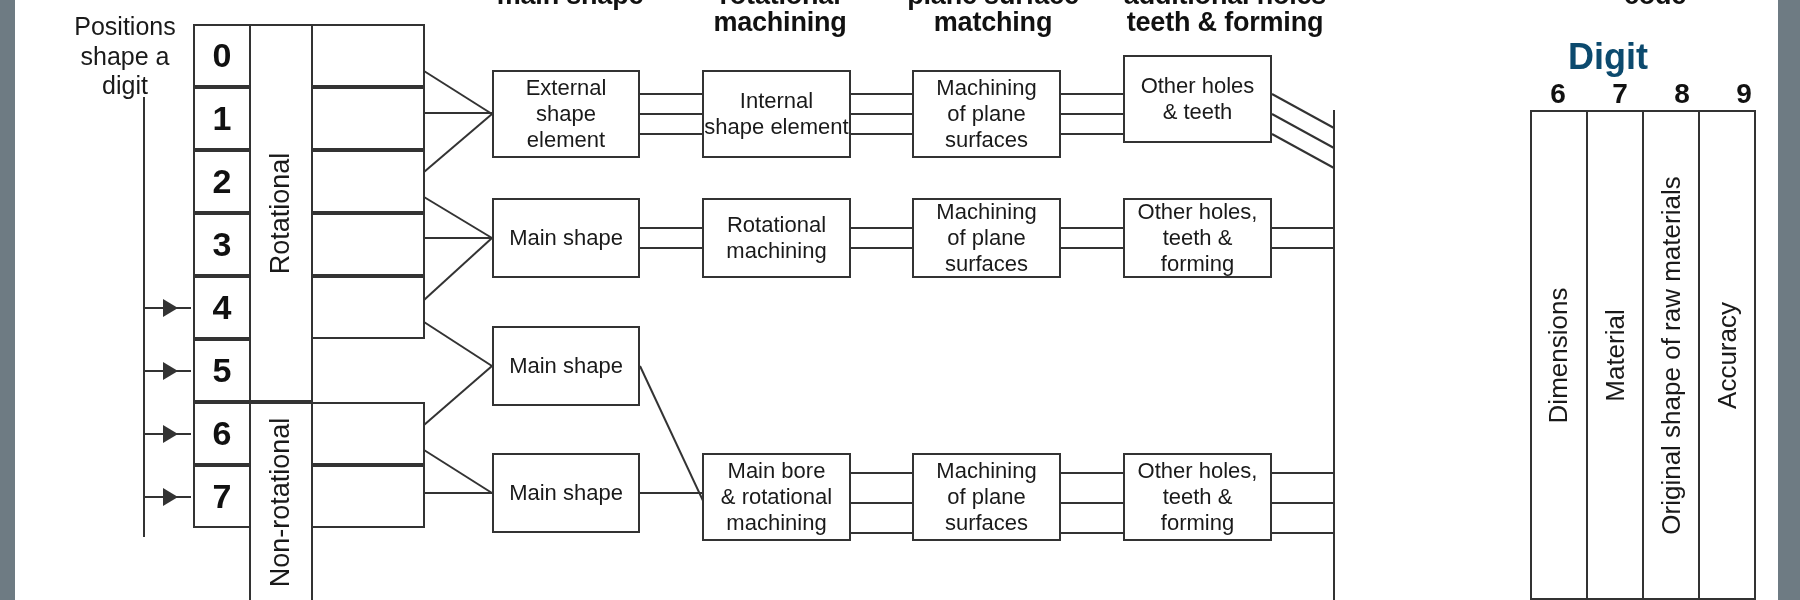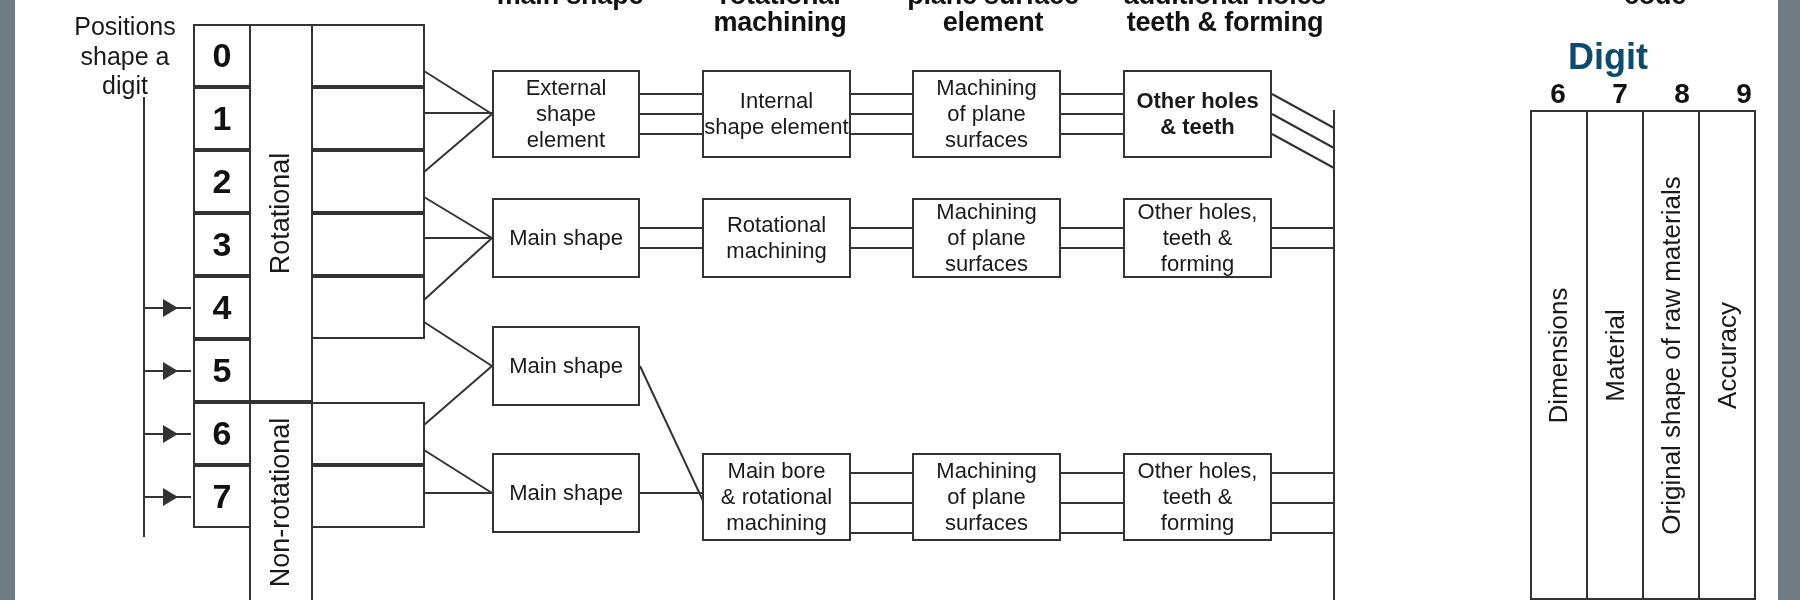--- a/index.html
+++ b/index.html
@@ -136,21 +136,21 @@
   <div class="colhead" style="left:455px;top:-18px;width:230px;">
     <div>main shape</div>
     <div></div>
   </div>
   <div class="colhead" style="left:665px;top:-18px;width:230px;">
     <div>rotational</div>
     <div>machining</div>
   </div>
   <div class="colhead" style="left:873px;top:-18px;width:240px;">
     <div>plane surface</div>
-    <div>element</div>
+    <div>matching</div>
   </div>
   <div class="colhead" style="left:1080px;top:-18px;width:290px;">
     <div>additional holes</div>
     <div>teeth &amp; forming</div>
   </div>
   <div class="colhead" style="left:1540px;top:-18px;width:230px;">
     <div>code</div>
     <div></div>
   </div>
 
@@ -213,21 +213,21 @@
 
   <div class="pbox" style="left:492px;top:70px;width:148px;height:88px;">
     <span>External<br>shape element</span>
     </div>
   <div class="pbox" style="left:702px;top:70px;width:149px;height:88px;">
     <span>Internal<br>shape element</span>
     </div>
   <div class="pbox" style="left:912px;top:70px;width:149px;height:88px;">
     <span>Machining<br>of plane<br>surfaces</span>
     </div>
-  <div class="pbox" style="left:1123px;top:70px;width:149px;height:88px;font-weight:bold;">
+  <div class="pbox" style="left:1123px;top:55px;width:149px;height:88px;">
     <span>Other holes<br>&amp; teeth</span>
     </div>
 
   <div class="pbox" style="left:492px;top:198px;width:148px;height:80px;">
     <span>Main shape</span>
     </div>
   <div class="pbox" style="left:702px;top:198px;width:149px;height:80px;">
     <span>Rotational<br>machining</span>
     </div>
   <div class="pbox" style="left:912px;top:198px;width:149px;height:80px;">

